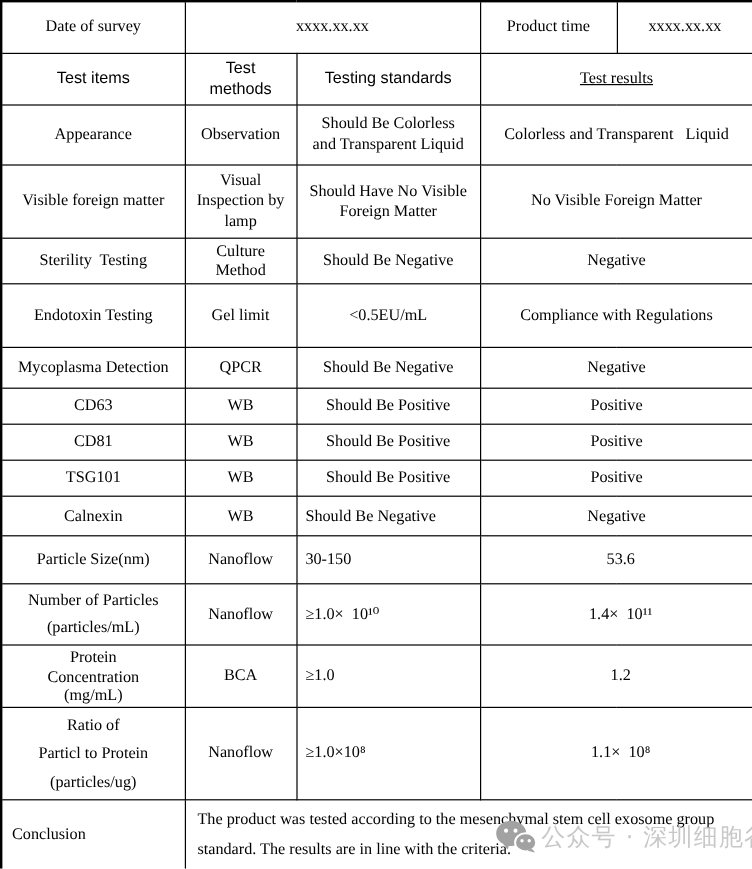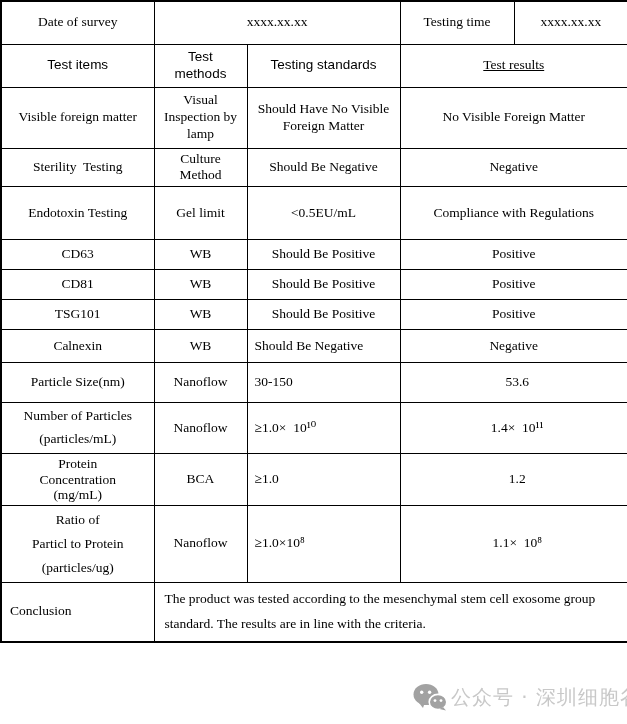--- a/index.html
+++ b/index.html
@@ -65,32 +65,39 @@
         <col style="width:93px">
         <col style="width:153px">
         <col style="width:114px">
         <col style="width:114px">
     </colgroup>
 
     <tbody>
         <tr style="height:43px">
       <td>Date of survey</td>
       <td colspan="2">xxxx.xx.xx</td>
-      <td>Testing time</td>
+      <td>Product time</td>
       <td>xxxx.xx.xx</td>
     </tr>
 
     <tr style="height:43px">
       <td class="sans">Test items</td>
       <td class="sans">Test
 methods</td>
       <td class="sans">Testing standards</td>
       <td colspan="2" class="serifh">Test results</td>
     </tr>
 
+    <tr style="height:50px">
+      <td>Appearance</td>
+      <td>Observation</td>
+      <td>Should Be Colorless
+and Transparent Liquid</td>
+      <td colspan="2">Colorless and Transparent&nbsp;&nbsp; Liquid</td>
+    </tr>
 
     <tr style="height:61px">
       <td>Visible foreign matter</td>
       <td>Visual
 Inspection by
 lamp</td>
       <td>Should Have No Visible
 Foreign Matter</td>
       <td colspan="2">No Visible Foreign Matter</td>
     </tr>
@@ -103,20 +110,26 @@
       <td colspan="2">Negative</td>
     </tr>
 
     <tr style="height:53px">
       <td>Endotoxin Testing</td>
       <td>Gel limit</td>
       <td>&lt;0.5EU/mL</td>
       <td colspan="2">Compliance with Regulations</td>
     </tr>
 
+    <tr style="height:34px">
+      <td>Mycoplasma Detection</td>
+      <td>QPCR</td>
+      <td>Should Be Negative</td>
+      <td colspan="2">Negative</td>
+    </tr>
 
 
     <tr style="height:30px">
       <td>CD63</td>
       <td>WB</td>
       <td>Should Be Positive</td>
       <td colspan="2">Positive</td>
     </tr>
 
     <tr style="height:30px">

